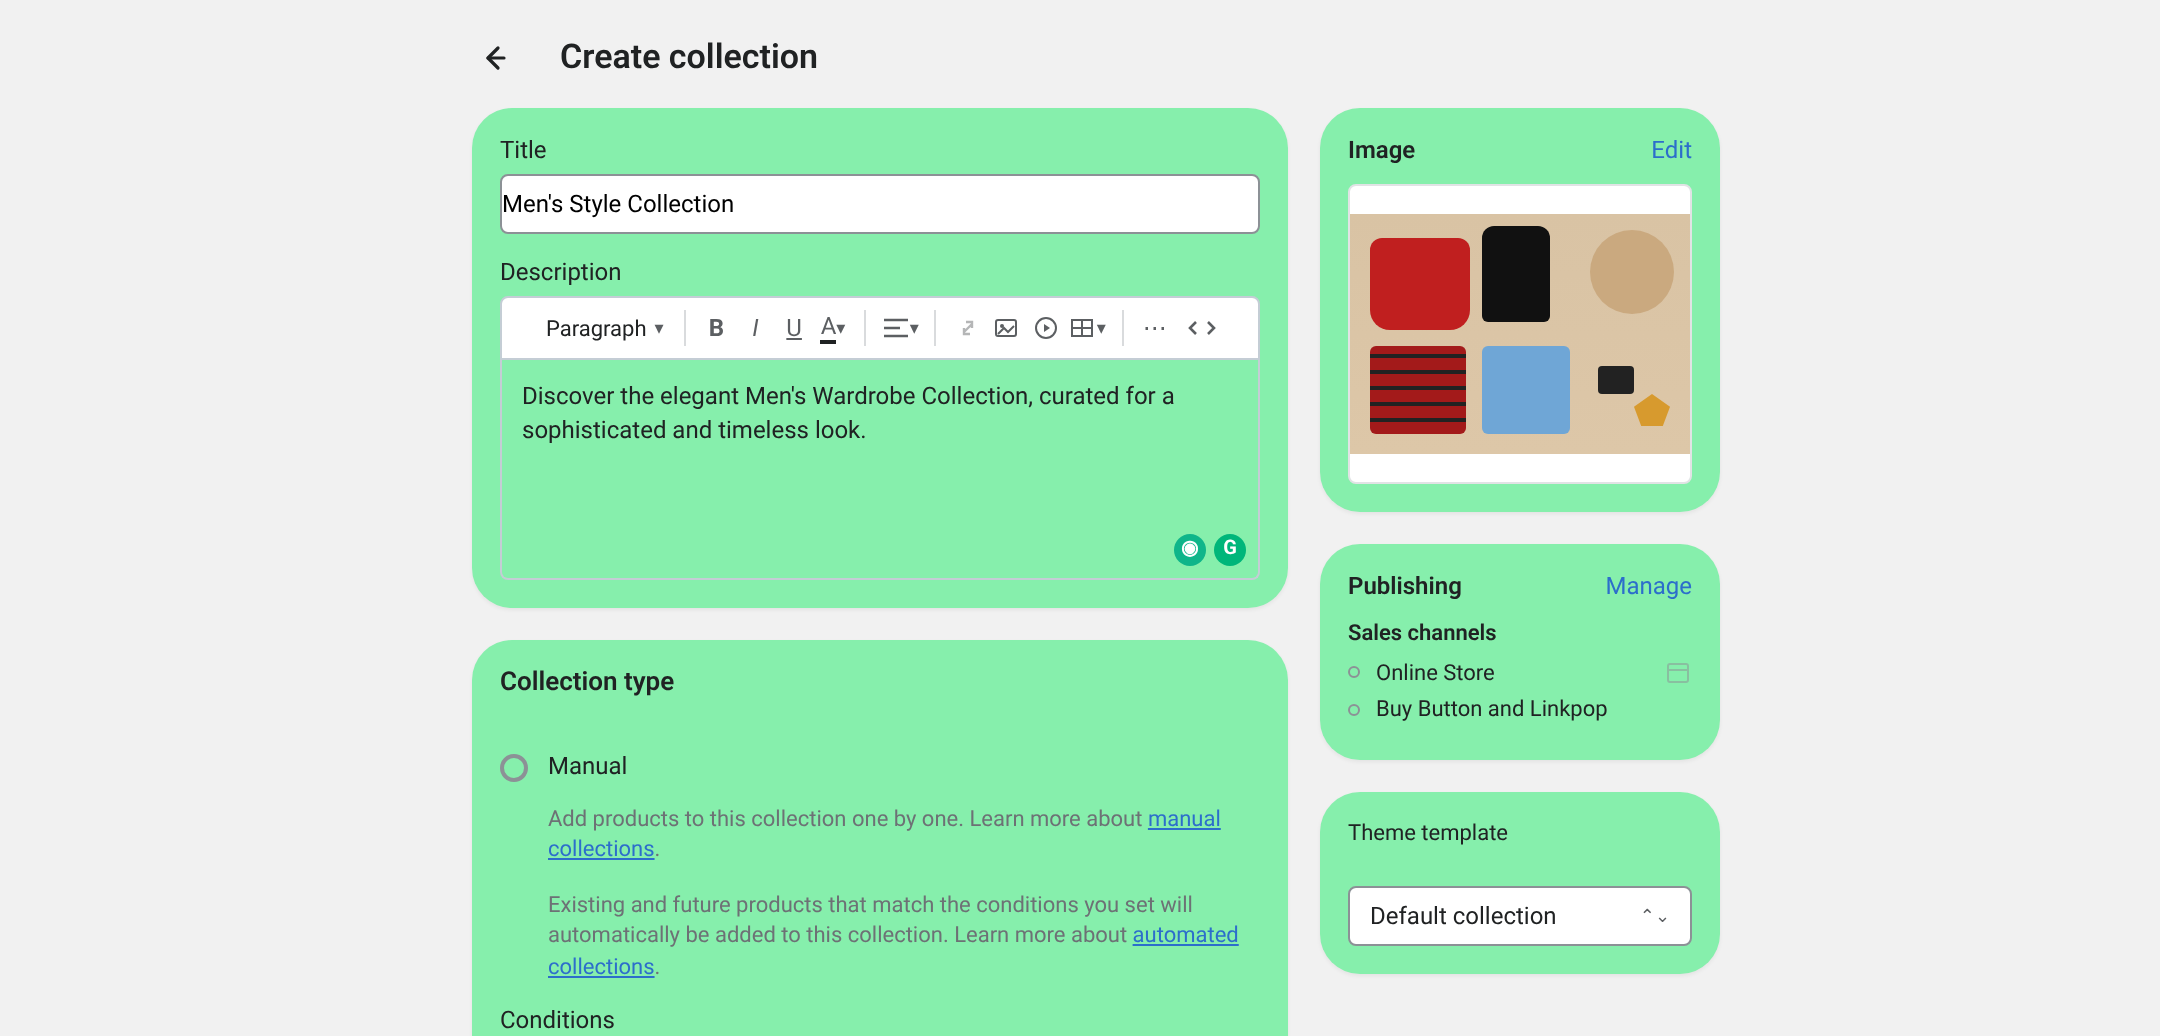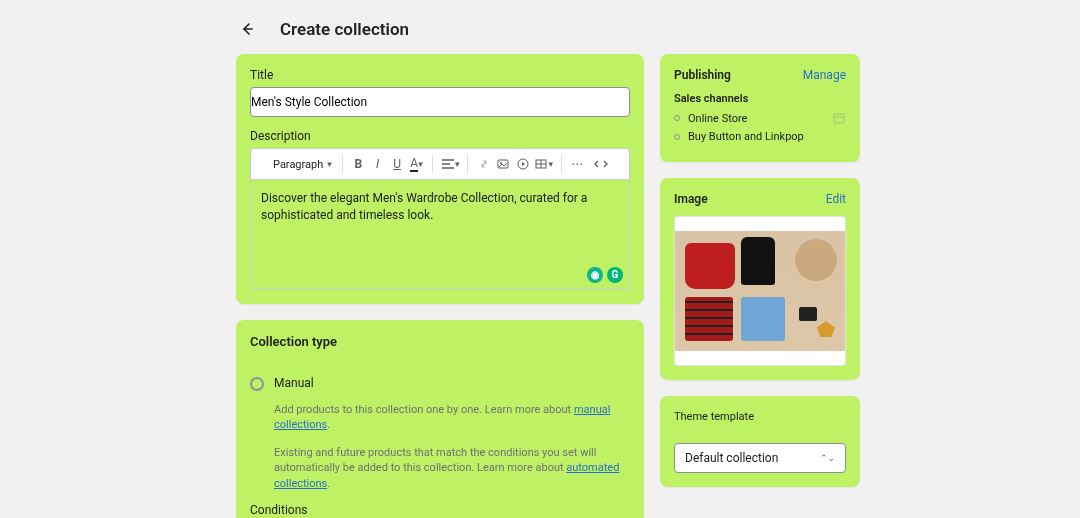--- a/index.html
+++ b/index.html
@@ -4,21 +4,21 @@
 <style>
 *{box-sizing:border-box;margin:0;padding:0;font-family:-apple-system,BlinkMacSystemFont,"Segoe UI",Roboto,sans-serif}
 body{background:#f1f1f1;color:#202223;font-size:13px;width:1080px;height:518px;overflow:hidden}
 .page{width:1080px;padding:18px 0 0 0}
 .hdr{display:flex;align-items:center;gap:22px;margin:0 0 14px 236px}
 .back{width:22px;height:22px;display:flex;align-items:center;justify-content:center;cursor:pointer}
 .title{font-size:17px;font-weight:600}
 .cols{display:flex;gap:16px;margin-left:236px}
 .left{width:408px;display:flex;flex-direction:column;gap:16px}
 .right{width:200px;display:flex;flex-direction:column;gap:16px}
-.card{background:#bef264;border-radius:8px;box-shadow:0 1px 2px rgba(0,0,0,.06);padding:14px 14px}
+.card{background:#86efac;border-radius:20px;box-shadow:0 1px 2px rgba(0,0,0,.06);padding:14px 14px}
 .lbl{font-size:12px;color:#202223;margin-bottom:5px;display:block}
 .inp{width:100%;height:30px;border:1px solid #8c9196;border-radius:4px;padding:0 0;font-size:12px;margin-bottom:12px}
 .sec-lbl{font-size:12px;margin-bottom:5px;display:block}
 .toolbar{border:1px solid #c4cdd5;border-radius:4px 4px 0 0;height:32px;display:flex;align-items:center;padding:0 20px;gap:4px;background:#fff}
 .toolbar .sep{width:1px;height:18px;background:#d9dbdd;margin:0 4px}
 .tb-sel{font-size:11px;display:flex;align-items:center;gap:4px;cursor:pointer;padding:2px 2px}
 .tb-btn{width:22px;height:22px;display:flex;align-items:center;justify-content:center;cursor:pointer;color:#5c5f62;font-size:12px}
 .tb-btn.dim{opacity:.45}
 .editor{border:1px solid #c4cdd5;border-top:none;border-radius:0 0 4px 4px;min-height:110px;padding:10px;font-size:12px;line-height:1.45;position:relative}
 .badges{position:absolute;right:6px;bottom:6px;display:flex;gap:4px}
@@ -163,59 +163,59 @@
 
         <div class="subhead" style="font-weight:400;font-size:12px;margin-top:4px">Conditions</div>
 
       </div>
     </div>
 
     <div class="right">
 
       <div class="card">
         <div class="card-hdr">
-          <h4>Publishing</h4>
-          <span class="mng">Manage</span>
-        </div>
-        <div class="ch-lbl">Sales channels</div>
-        <div class="ch-item">
-          <span class="dot"></span>
-          <span>Online Store</span>
-          <span class="ch-icon">
-            <svg width="14" height="14">
-                <rect x="2" y="3" width="10" height="9" rx="1" stroke="#8c9196" fill="none"></rect>
-                <path d="M2 6h10" stroke="#8c9196"></path>
-              </svg>
-          </span>
-        </div>
-        <div class="ch-item">
-          <span class="dot"></span>
-          <span>Buy Button and Linkpop</span>
-        </div>
-      </div>
-
-      <div class="card">
-        <div class="card-hdr">
           <h4>Image</h4>
           <span class="mng">Edit</span>
         </div>
         <div class="img-box">
           <div class="flatlay">
             <div class="sw"></div>
               <div class="bt"></div>
               <div class="hat"></div>
             <div class="pl"></div>
               <div class="jn"></div>
               <div class="cm"></div>
               <div class="lf"></div>
           </div>
         </div>
       </div>
 
       <div class="card">
+        <div class="card-hdr">
+          <h4>Publishing</h4>
+          <span class="mng">Manage</span>
+        </div>
+        <div class="ch-lbl">Sales channels</div>
+        <div class="ch-item">
+          <span class="dot"></span>
+          <span>Online Store</span>
+          <span class="ch-icon">
+            <svg width="14" height="14">
+                <rect x="2" y="3" width="10" height="9" rx="1" stroke="#8c9196" fill="none"></rect>
+                <path d="M2 6h10" stroke="#8c9196"></path>
+              </svg>
+          </span>
+        </div>
+        <div class="ch-item">
+          <span class="dot"></span>
+          <span>Buy Button and Linkpop</span>
+        </div>
+      </div>
+
+      <div class="card">
         <div class="ch-lbl" style="font-weight:400;margin-bottom:20px">Theme template</div>
         <div class="theme-sel">
           <span>Default collection</span>
           <span class="chev">⌃⌄</span>
         </div>
       </div>
     </div>
   </div>
 </div>
 

